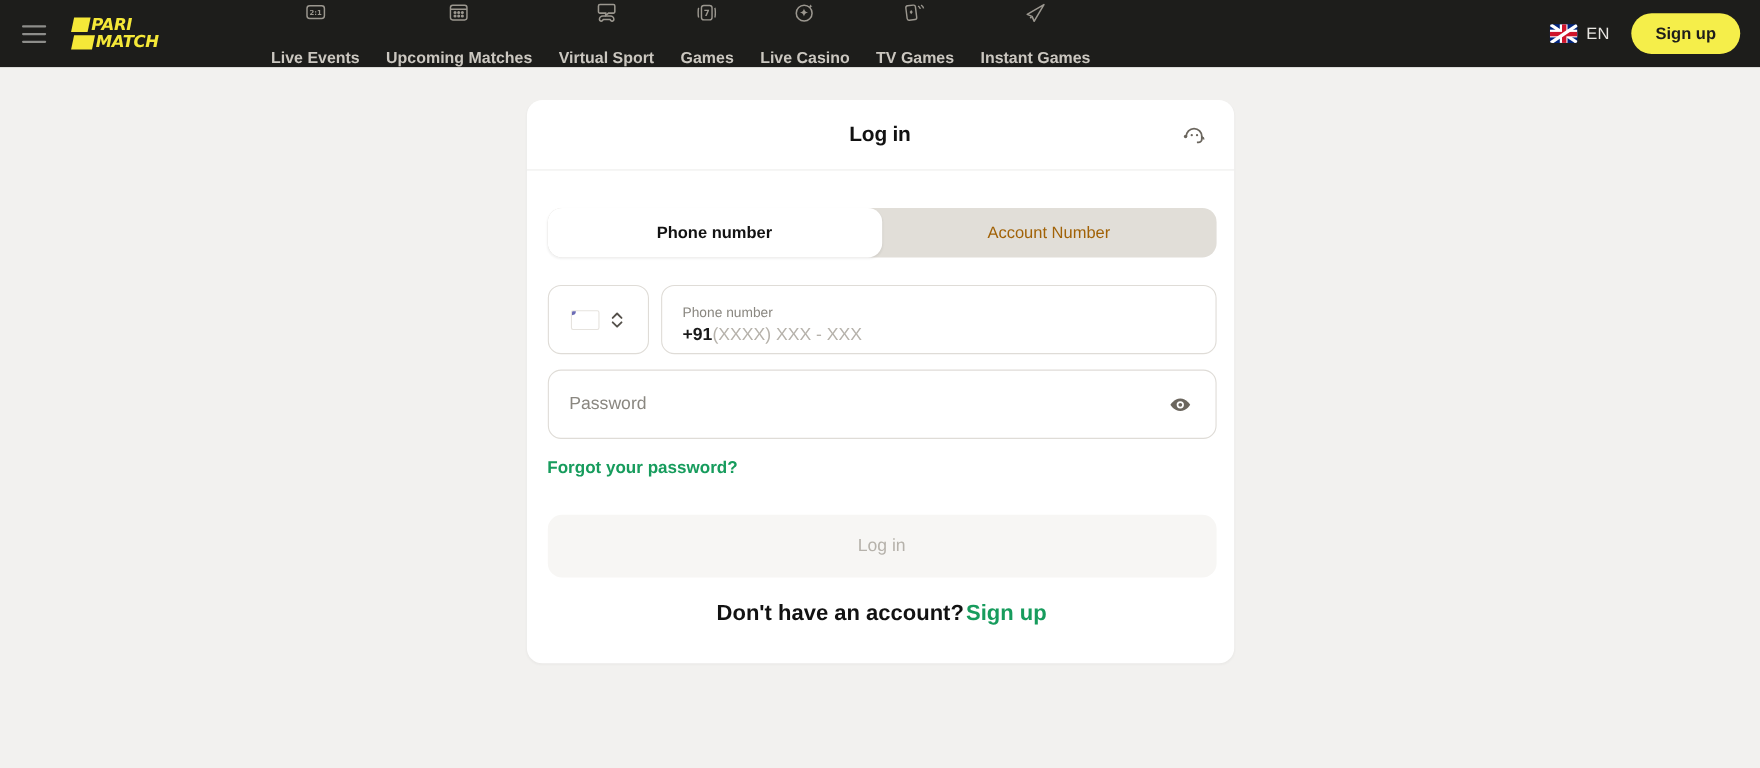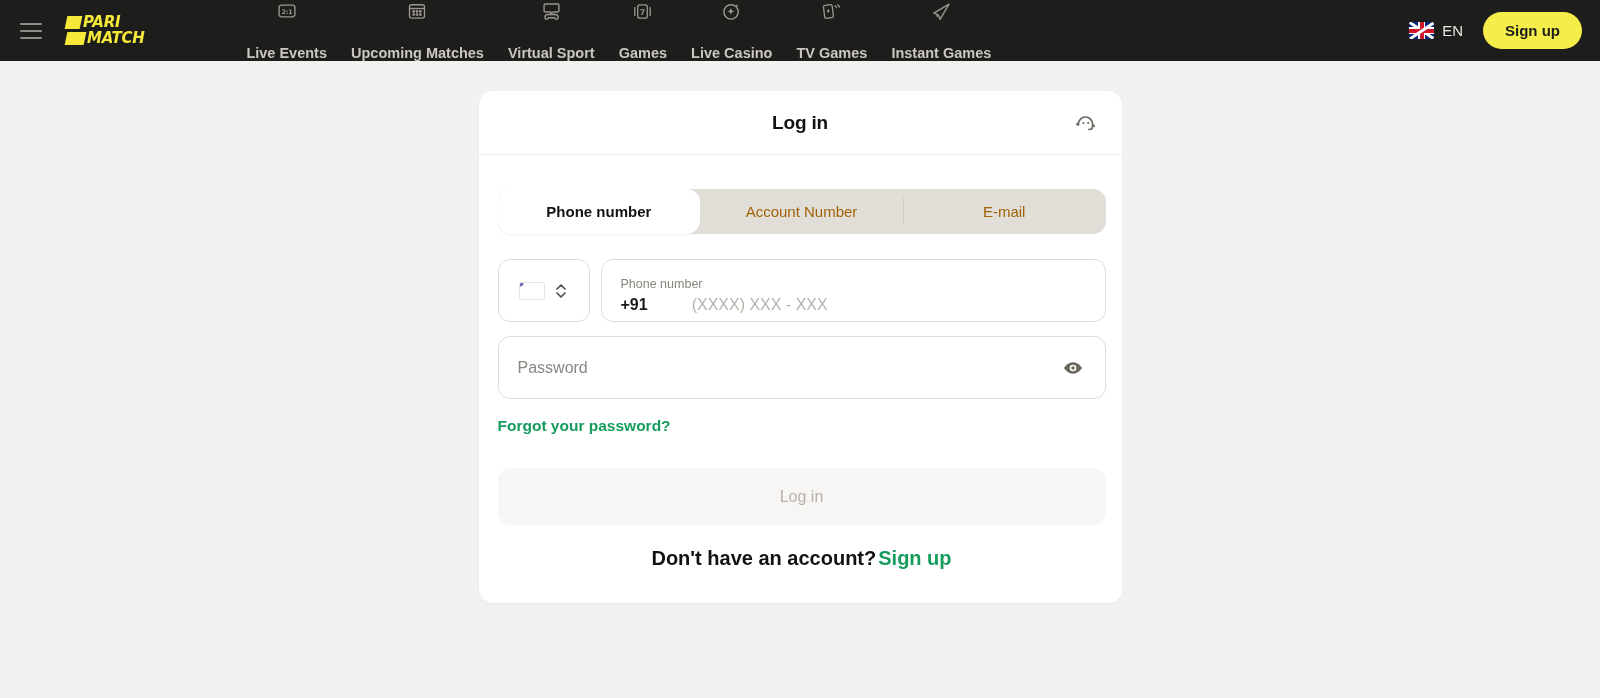--- a/index.html
+++ b/index.html
@@ -319,21 +319,20 @@
     font-size: 12.5px;
     color: #8a8780;
     line-height: 15px;
     margin-bottom: 3px;
   }
   .phone-value {
     font-size: 16px;
     line-height: 20px;
     display: flex;
     align-items: center;
-    gap: 44px;
   }
   .phone-prefix { color: #1a1a1a; font-weight: 700; }
   .phone-ph { color: #b6b2ab; font-weight: 400; }
 
   
   .pw-field {
     height: 63px;
     margin-top: 14px;
     border: 1px solid #dfdcd7;
     border-radius: 12px;
@@ -531,21 +530,20 @@
           <path d="M18.8 14.2c1 .2 1.6 1 1.6 2"></path>
         </svg>
       </div>
     </div>
 
     <div class="card-body">
 
       <div class="tabs">
         <div class="tab active">Phone number</div>
         <div class="tab">Account Number</div>
-        <div class="tab">E-mail</div>
       </div>
 
       <div class="phone-row">
         <div class="country-select">
           <span class="flag-in">
             <span class="s1"></span>
             <span class="s2">
               <span class="chakra"></span>
             </span>
             <span class="s3"></span>

